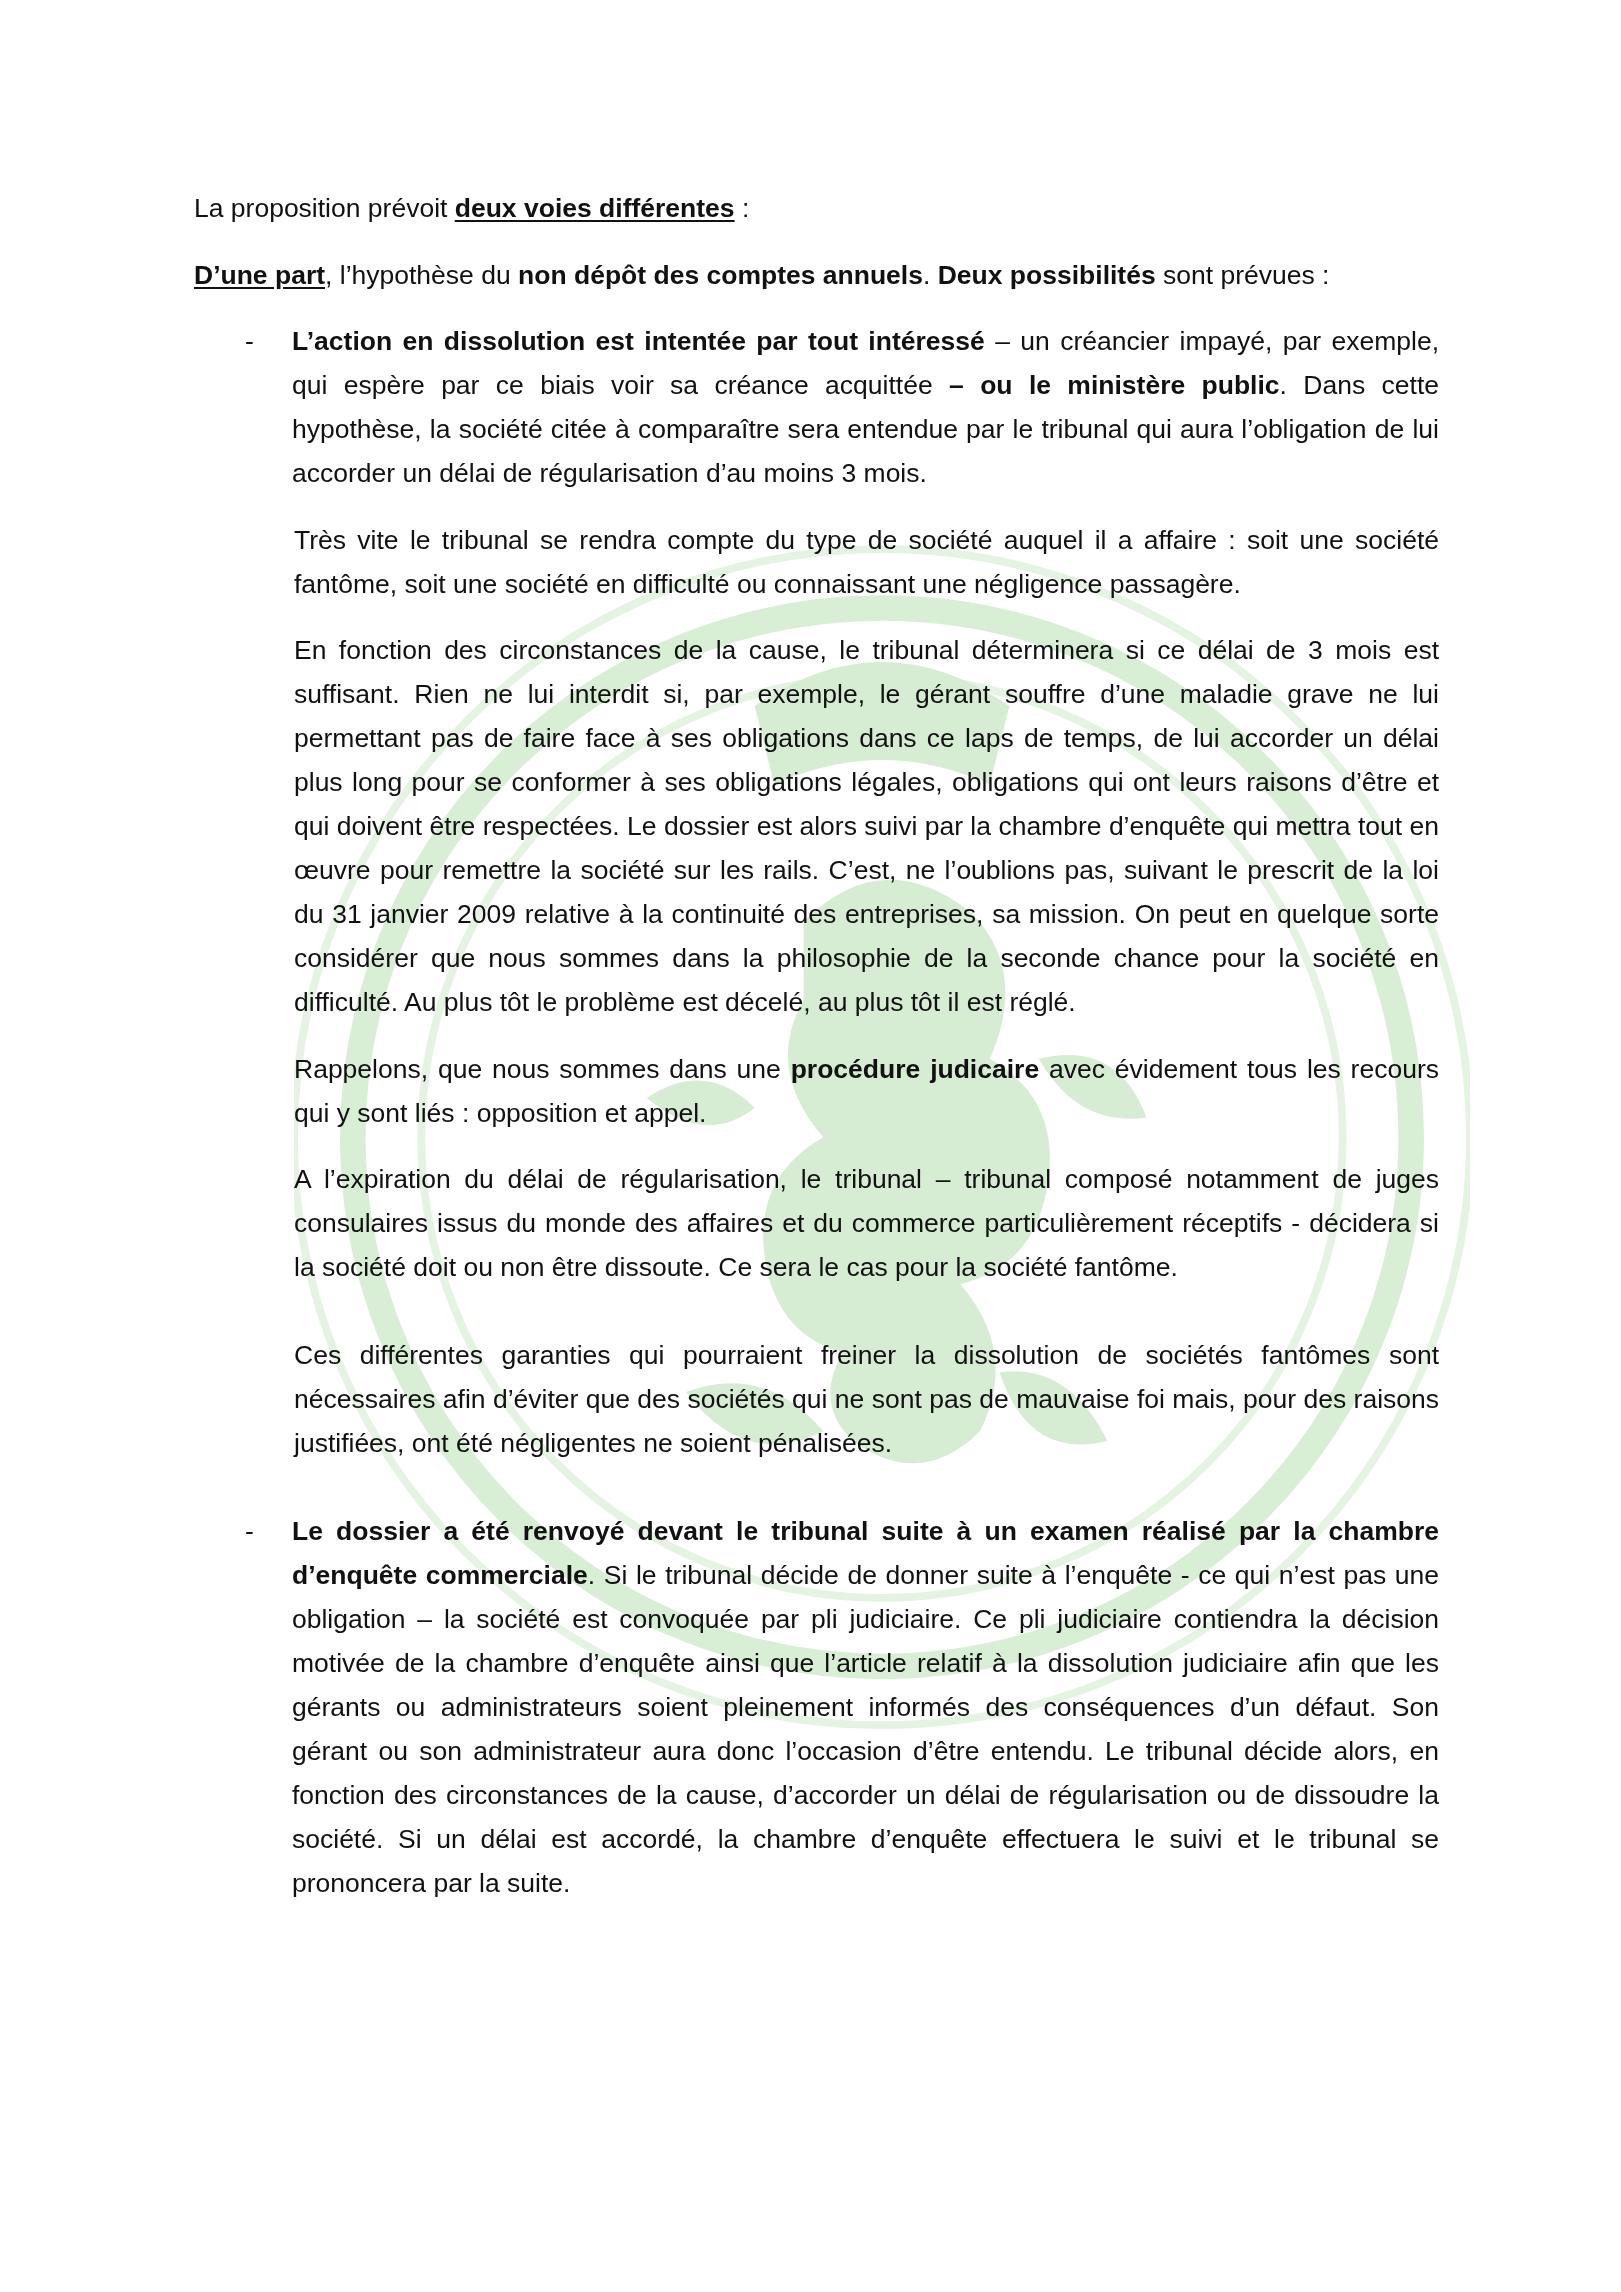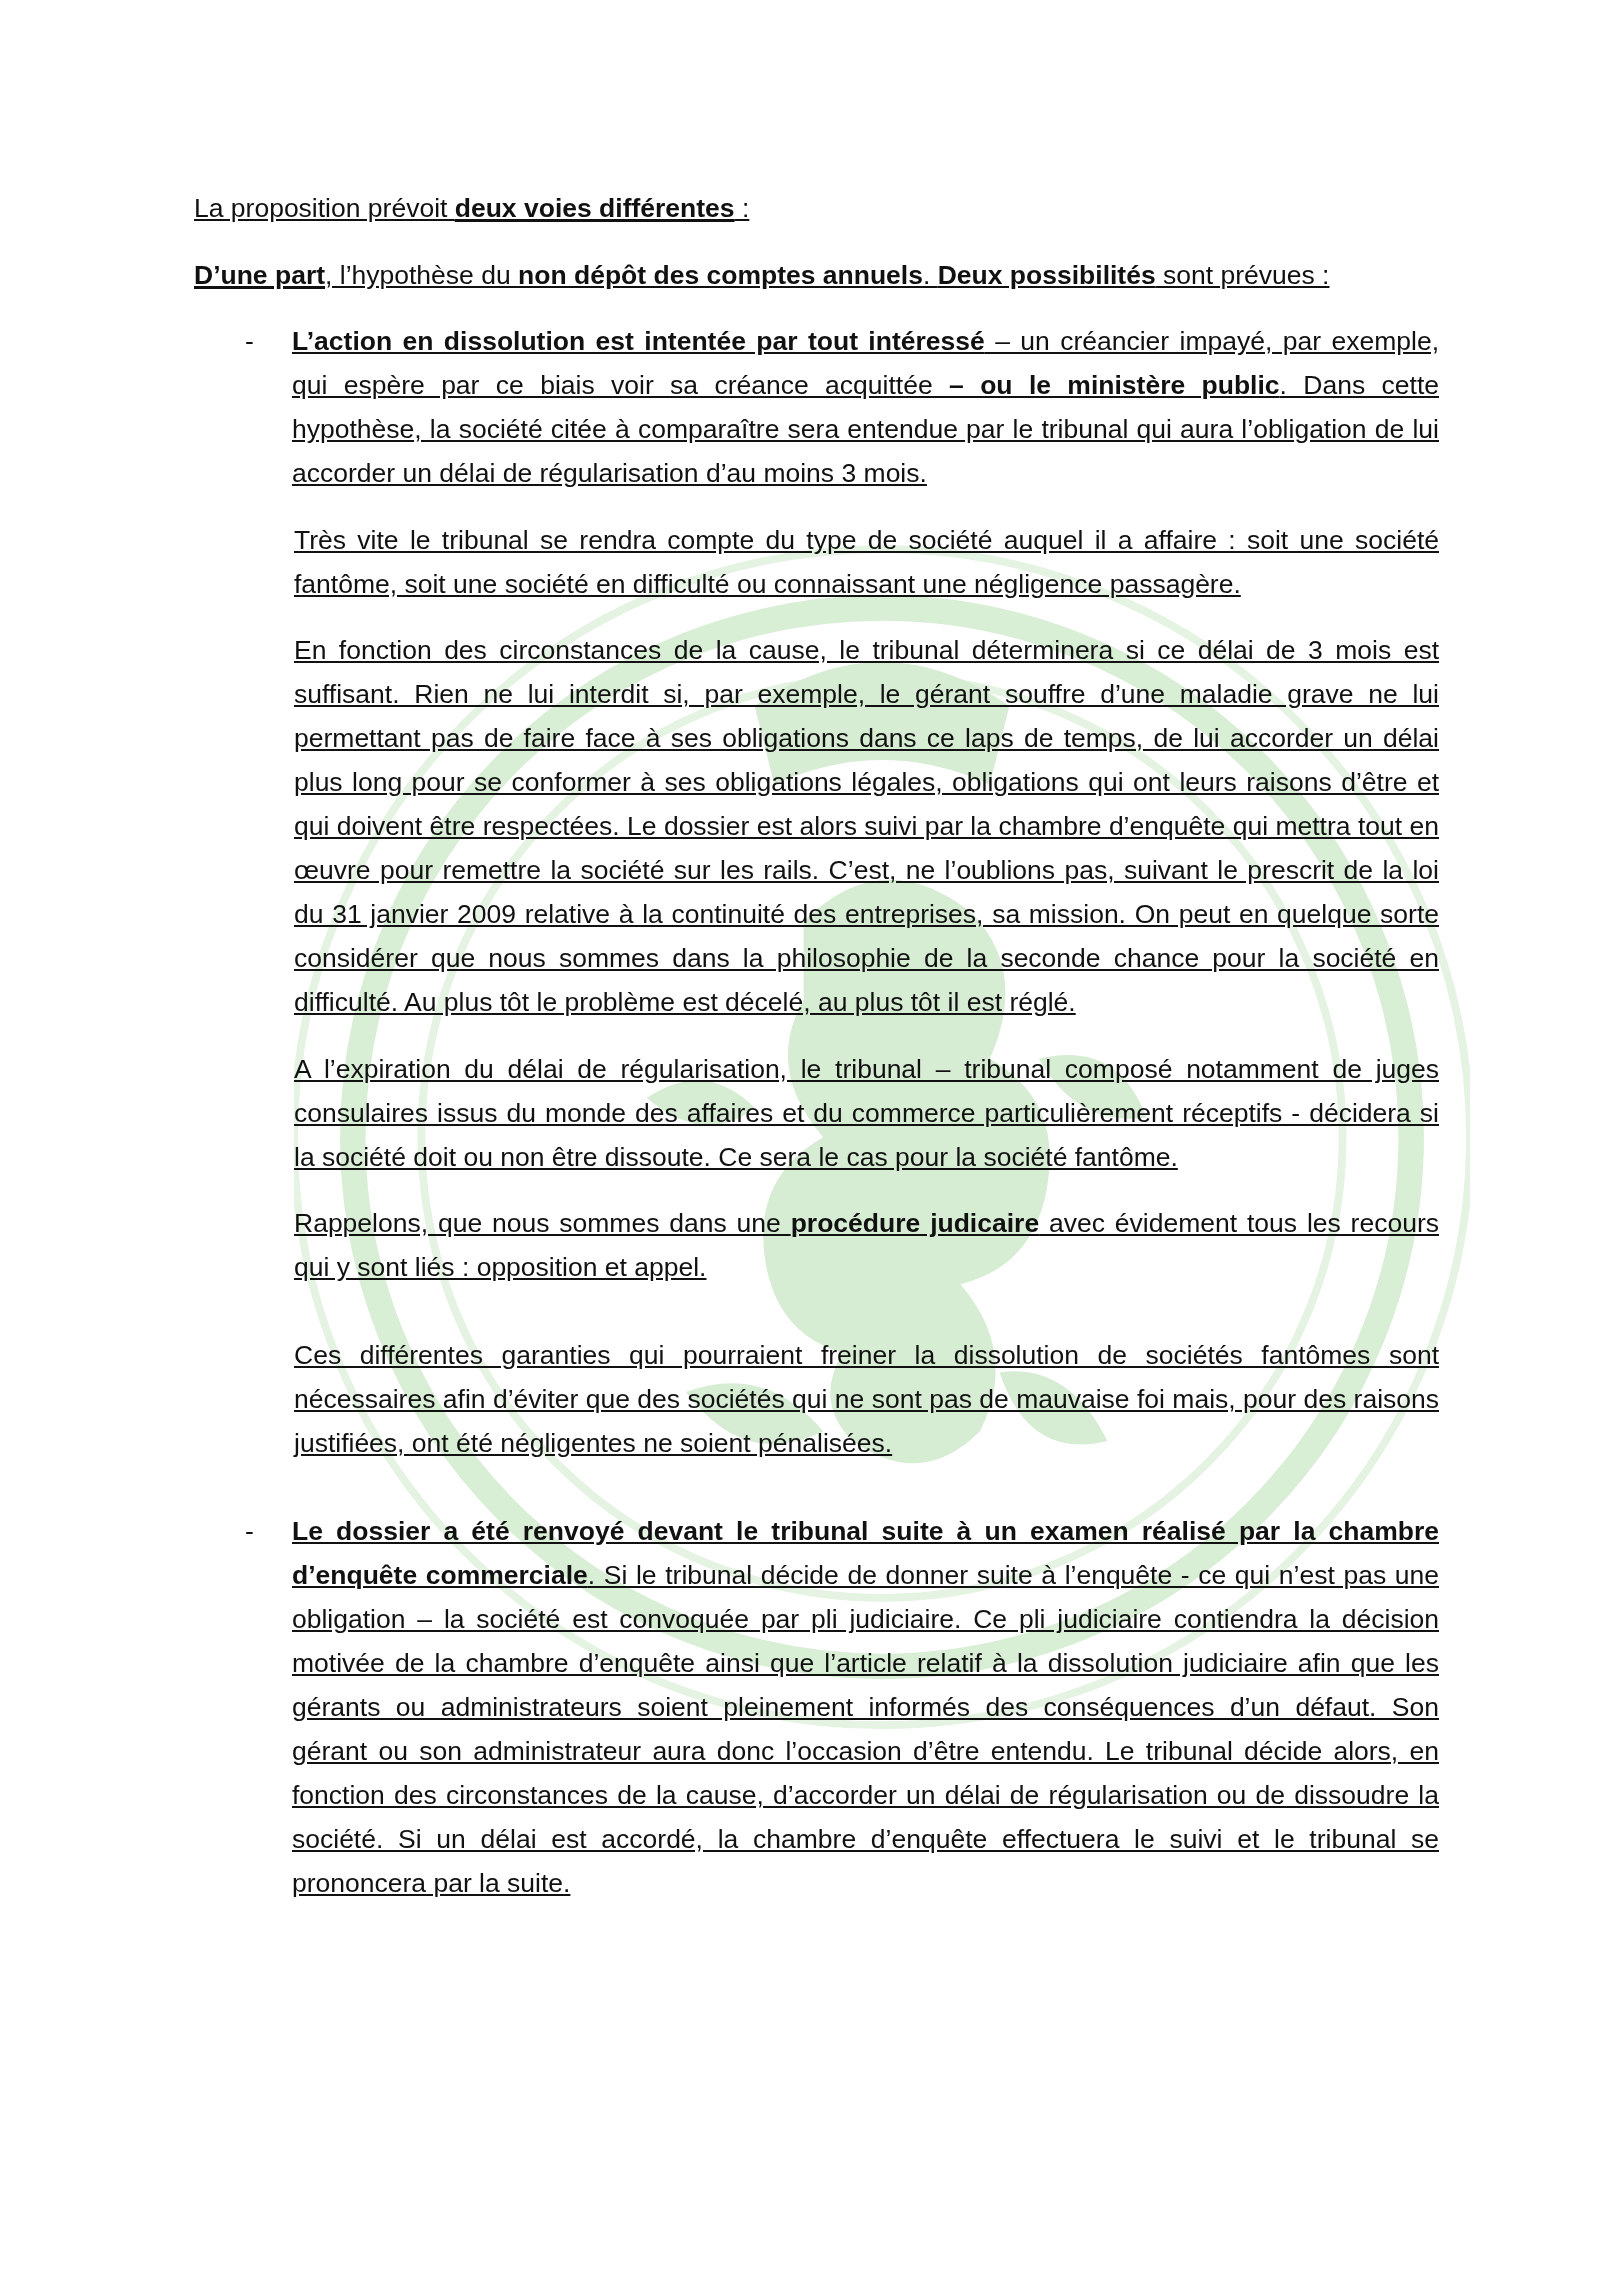--- a/index.html
+++ b/index.html
@@ -1,19 +1,19 @@
 <!DOCTYPE html>
 <html><head>
 <meta charset="utf-8">
 <style>
   html, body { margin: 0; padding: 0; background: #ffffff; }
   body { width: 1621px; height: 2293px; position: relative; overflow: hidden; }
   .watermark { position: absolute; left: 294px; top: 510px; width: 1176px; height: 1274px; z-index: 0; }
   .page { position: absolute; left: 194px; top: 186px; width: 1245px; z-index: 1;
-    font-family: "Liberation Sans", sans-serif; font-size: 26.5px; line-height: 44px; color: #111; text-decoration: underline; }
+    font-family: "Liberation Sans", sans-serif; font-size: 26.5px; line-height: 44px; color: #111; }
   p { margin: 0 0 22.5px 0; text-align: justify; }
   .u { text-decoration: underline; text-underline-offset: 2.9px; }
   .list-item { position: relative; padding-left: 98px; }
   .bullet { position: absolute; left: 51px; top: 0; }
   .sub { margin-left: 100px; }
   .gap { height: 21.6px; }
 </style>
 </head>
 <body>
 
@@ -43,24 +43,24 @@
   <p>
     <b class="u">D’une part</b><span>, l’hypothèse du </span><b>non dépôt des comptes annuels</b><span>. </span><b>Deux possibilités</b><span> sont prévues :</span>
   </p>
 
   <p class="list-item">
     <span class="bullet">-</span><b>L’action en dissolution est intentée par tout intéressé</b><span> – un créancier impayé, par exemple, qui espère par ce biais voir sa créance acquittée </span><b>– ou le ministère public</b><span>. Dans cette hypothèse, la société citée à comparaître sera entendue par le tribunal qui aura l’obligation de lui accorder un délai de régularisation d’au moins 3 mois.</span>
   </p>
 
   <p class="sub">Très vite le tribunal se rendra compte du type de société auquel il a affaire : soit une société fantôme, soit une société en difficulté ou connaissant une négligence passagère.</p>
   <p class="sub">En fonction des circonstances de la cause, le tribunal déterminera si ce délai de 3 mois est suffisant. Rien ne lui interdit si, par exemple, le gérant souffre d’une maladie grave ne lui permettant pas de faire face à ses obligations dans ce laps de temps, de lui accorder un délai plus long pour se conformer à ses obligations légales, obligations qui ont leurs raisons d’être et qui doivent être respectées. Le dossier est alors suivi par la chambre d’enquête qui mettra tout en œuvre pour remettre la société sur les rails. C’est, ne l’oublions pas, suivant le prescrit de la loi du 31 janvier 2009 relative à la continuité des entreprises, sa mission. On peut en quelque sorte considérer que nous sommes dans la philosophie de la seconde chance pour la société en difficulté. Au plus tôt le problème est décelé, au plus tôt il est réglé.</p>
-  <p class="sub">A l’expiration du délai de régularisation, le tribunal – tribunal composé notamment de juges consulaires issus du monde des affaires et du commerce particulièrement réceptifs - décidera si la société doit ou non être dissoute. Ce sera le cas pour la société fantôme.</p>
   <p class="sub">
     <span>Rappelons, que nous sommes dans une </span><b>procédure judicaire</b><span> avec évidement tous les recours qui y sont liés : opposition et appel.</span>
   </p>
+  <p class="sub">A l’expiration du délai de régularisation, le tribunal – tribunal composé notamment de juges consulaires issus du monde des affaires et du commerce particulièrement réceptifs - décidera si la société doit ou non être dissoute. Ce sera le cas pour la société fantôme.</p>
   <div class="gap"></div>
   <p class="sub">Ces différentes garanties qui pourraient freiner la dissolution de sociétés fantômes sont nécessaires afin d’éviter que des sociétés qui ne sont pas de mauvaise foi mais, pour des raisons justifiées, ont été négligentes ne soient pénalisées.</p>
   <div class="gap"></div>
 
   <p class="list-item">
     <span class="bullet">-</span><b>Le dossier a été renvoyé devant le tribunal suite à un examen réalisé par la chambre d’enquête commerciale</b><span>. Si le tribunal décide de donner suite à l’enquête - ce qui n’est pas une obligation – la société est convoquée par pli judiciaire. Ce pli judiciaire contiendra la décision motivée de la chambre d’enquête ainsi que l’article relatif à la dissolution judiciaire afin que les gérants ou administrateurs soient pleinement informés des conséquences d’un défaut. Son gérant ou son administrateur aura donc l’occasion d’être entendu. Le tribunal décide alors, en fonction des circonstances de la cause, d’accorder un délai de régularisation ou de dissoudre la société. Si un délai est accordé, la chambre d’enquête effectuera le suivi et le tribunal se prononcera par la suite.</span>
   </p>
 </div>
 
 

